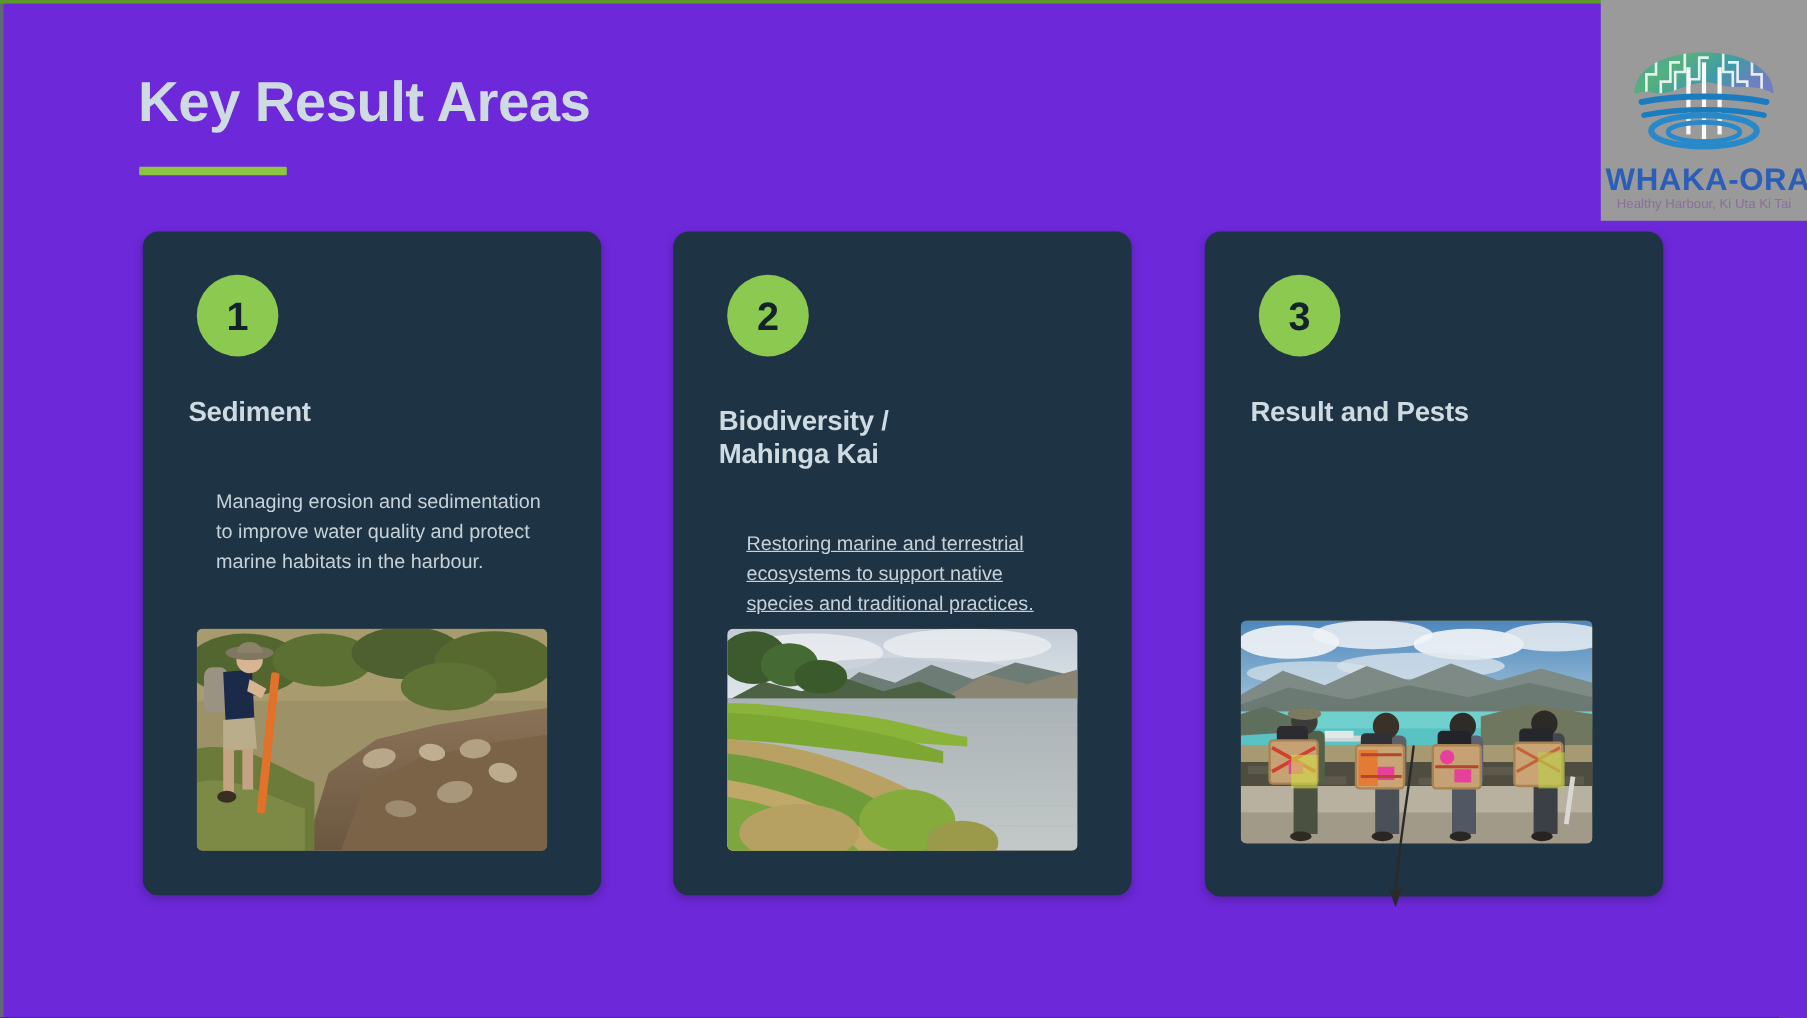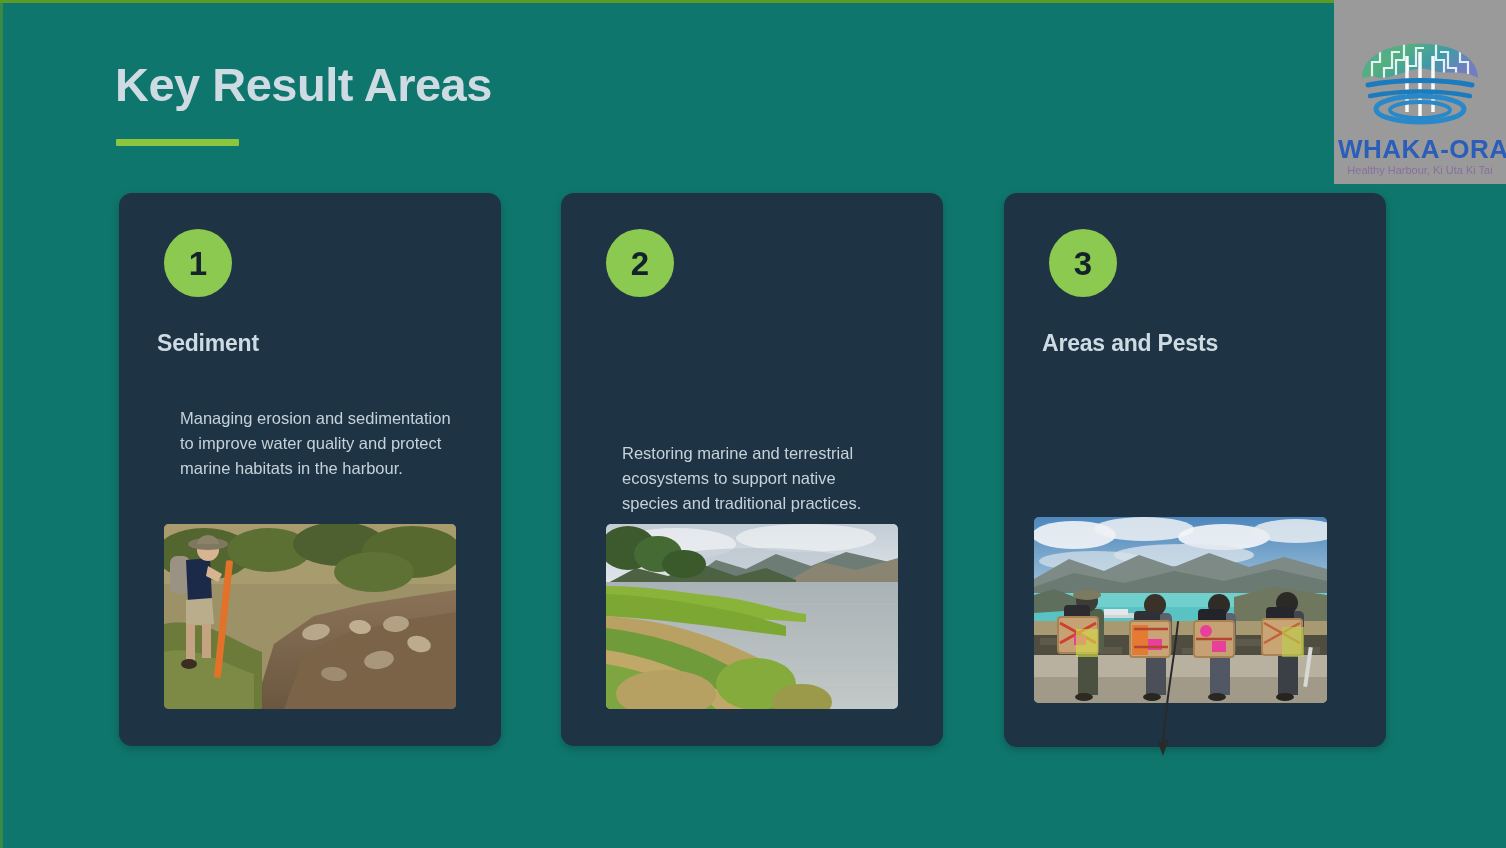--- a/index.html
+++ b/index.html
@@ -5,21 +5,21 @@
   html, body {
     margin: 0;
     padding: 0;
     background: #2e2e2e;
   }
   .slide {
     position: relative;
     width: 1506px;
     height: 848px;
     overflow: hidden;
-    background: #0f766e;
+    background: #6d28d9;
     font-family: "Liberation Sans", sans-serif;
     box-sizing: border-box;
   }
   
   .slide-rim-top {
     position: absolute;
     left: 0; top: 0;
     width: 1506px; height: 3px;
     background: #5b9a27;
     pointer-events: none;
@@ -147,21 +147,21 @@
   .card-body {
     position: absolute;
     left: 45px;
     right: 26px;
     color: #c6d2da;
     font-size: 16.5px;
     line-height: 1.52;
     margin: 16px;
   }
   .card-1 .card-body { top: 197px; right: 30px; }
-  .card-2 .card-body { top: 232px; right: 37px; }
+  .card-2 .card-body { top: 232px; right: 37px; text-decoration: underline; }
   .card-3 .card-body { top: 197px; right: 24px; }
 
   .card-photo {
     position: absolute;
     border-radius: 5px;
     overflow: hidden;
     background: #6d6456;
   }
   .card-1 .card-photo { left: 45px; top: 331px; width: 292px; height: 185px; }
   .card-2 .card-photo { left: 45px; top: 331px; width: 292px; height: 185px; }
@@ -291,20 +291,22 @@
           <path d="M44 42 L58 50 L54 58 L42 52 Z" fill="#d7b492"></path>
         </g>
 
         <rect x="56" y="36" width="7" height="118" rx="2" fill="#e2722a" transform="rotate(6 59 95)"></rect>
       </svg>
     </div>
   </div>
 
   <div class="card card-2">
     <div class="badge">2</div>
+    <h2 class="card-title">Biodiversity /
+Mahinga Kai</h2>
     <p class="card-body">Restoring marine and terrestrial ecosystems to support native species and traditional practices.</p>
     <div class="card-photo">
       <svg viewBox="0 0 292 185" preserveAspectRatio="xMidYMid slice" aria-hidden="true">
         <defs>
           <linearGradient id="p2sky" x1="0" y1="0" x2="0" y2="1">
             <stop offset="0%" stop-color="#c3ccd6"></stop>
             <stop offset="100%" stop-color="#dfe5ea"></stop>
           </linearGradient>
           <linearGradient id="p2water" x1="0" y1="0" x2="0" y2="1">
             <stop offset="0%" stop-color="#a9b2b6"></stop>
@@ -346,21 +348,21 @@
         <path d="M0 140 C36 146 72 158 100 176 L110 185 L0 185 Z" fill="#7da640"></path>
         <ellipse cx="150" cy="160" rx="40" ry="26" fill="#86ab3d"></ellipse>
         <ellipse cx="196" cy="178" rx="30" ry="18" fill="#9a9a4a"></ellipse>
         <ellipse cx="60" cy="170" rx="50" ry="24" fill="#b6a062"></ellipse>
       </svg>
     </div>
   </div>
 
   <div class="card card-3">
     <div class="badge">3</div>
-    <h2 class="card-title">Areas and Pests</h2>
+    <h2 class="card-title">Result and Pests</h2>
     <div class="card-photo">
       <svg viewBox="0 0 293 186" preserveAspectRatio="xMidYMid slice" aria-hidden="true">
         <defs>
           <linearGradient id="p3sky" x1="0" y1="0" x2="0" y2="1">
             <stop offset="0%" stop-color="#4e87bd"></stop>
             <stop offset="100%" stop-color="#9cc0d8"></stop>
           </linearGradient>
         </defs>
 
         <rect width="293" height="70" fill="url(#p3sky)"></rect>

